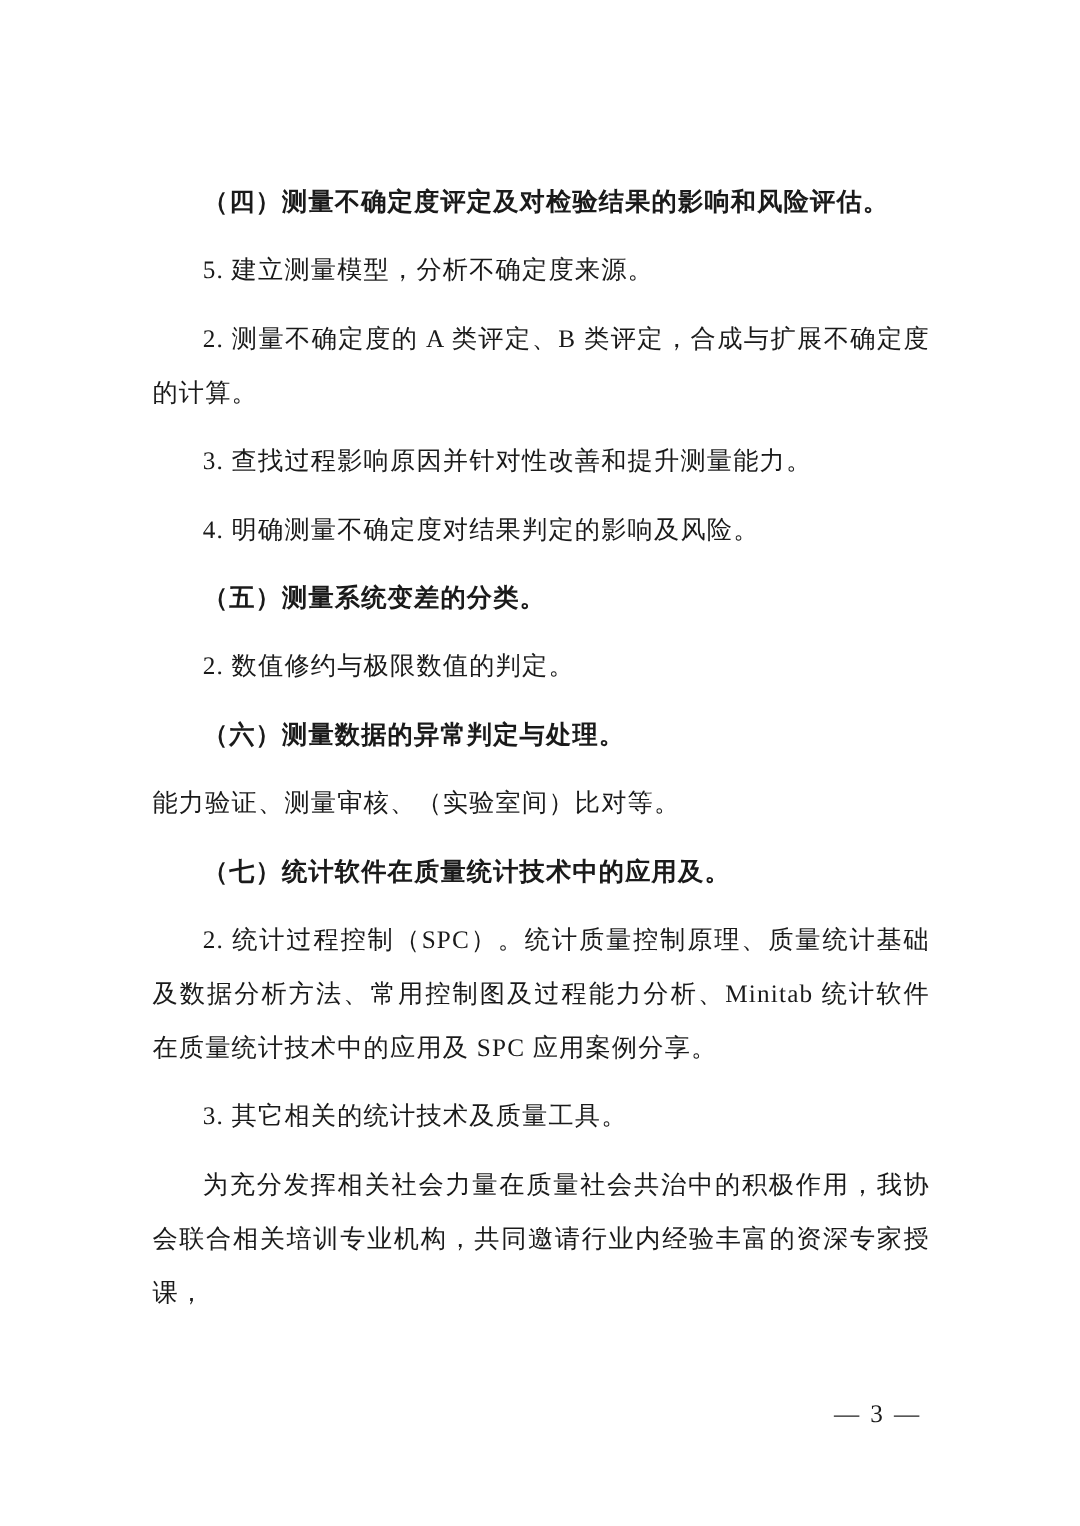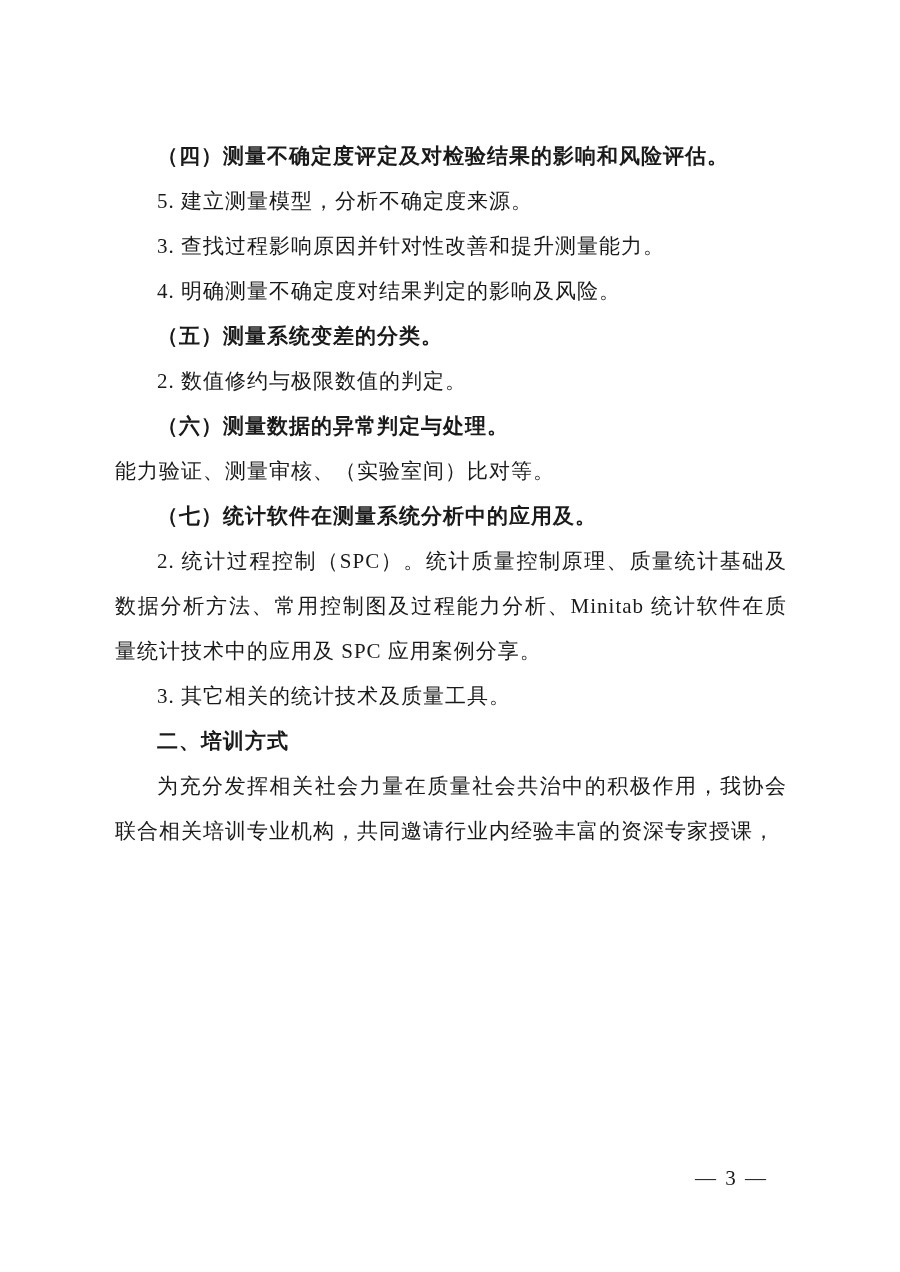--- a/index.html
+++ b/index.html
@@ -21,21 +21,21 @@
       left: 115px;
       top: 134px;
       width: 672px;
       font-size: 21px;
       line-height: 45px;
       text-align: justify;
       text-justify: inter-character;
       letter-spacing: 1px;
     }
     .para {
-      margin: 0;
+      margin: 12px;
       text-indent: 2em;
     }
     .para.heading {
       font-weight: 700;
     }
     .para.noindent {
       text-indent: 0;
     }
     .page-number {
       position: absolute;
@@ -46,26 +46,26 @@
       color: #1a1a1a;
     }
   </style>
 </head>
 <body>
 
 <div class="page">
   <div class="content">
     <p class="para heading">（四）测量不确定度评定及对检验结果的影响和风险评估。</p>
     <p class="para">5. 建立测量模型，分析不确定度来源。</p>
+    <p class="para">2. 测量不确定度的 A 类评定、B 类评定，合成与扩展不确定度的计算。</p>
     <p class="para">3. 查找过程影响原因并针对性改善和提升测量能力。</p>
     <p class="para">4. 明确测量不确定度对结果判定的影响及风险。</p>
     <p class="para heading">（五）测量系统变差的分类。</p>
     <p class="para">2. 数值修约与极限数值的判定。</p>
     <p class="para heading">（六）测量数据的异常判定与处理。</p>
     <p class="para noindent">能力验证、测量审核、（实验室间）比对等。</p>
-    <p class="para heading">（七）统计软件在测量系统分析中的应用及。</p>
+    <p class="para heading">（七）统计软件在质量统计技术中的应用及。</p>
     <p class="para">2. 统计过程控制（SPC）。统计质量控制原理、质量统计基础及数据分析方法、常用控制图及过程能力分析、Minitab 统计软件在质量统计技术中的应用及 SPC 应用案例分享。</p>
     <p class="para">3. 其它相关的统计技术及质量工具。</p>
-    <p class="para heading">二、培训方式</p>
     <p class="para">为充分发挥相关社会力量在质量社会共治中的积极作用，我协会联合相关培训专业机构，共同邀请行业内经验丰富的资深专家授课，</p>
   </div>
   <div class="page-number">— 3 —</div>
 </div>
 
 </body></html>

